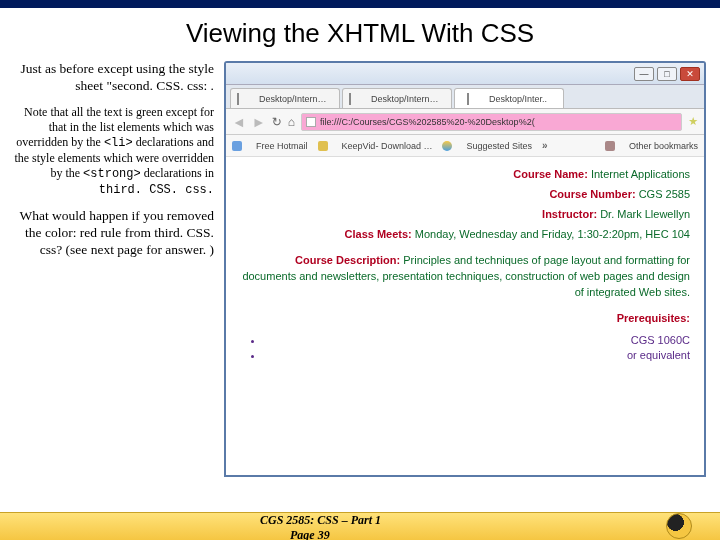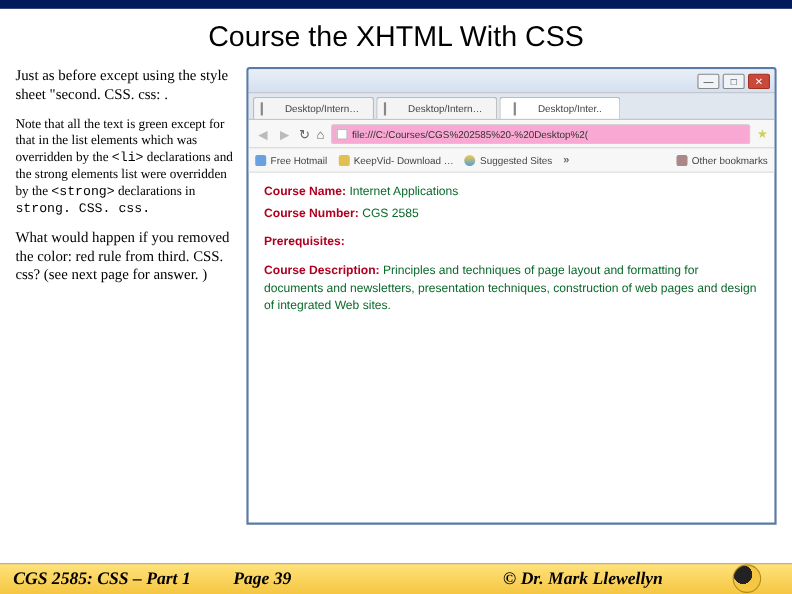--- a/index.html
+++ b/index.html
@@ -1,19 +1,19 @@
 <!DOCTYPE html>
 <html><head>
 <meta charset="utf-8">
 <style>
   * { box-sizing: border-box; margin: 0; padding: 0; }
   body { width: 720px; height: 540px; font-family: "Times New Roman", serif; background: #fff; position: relative; }
   .topbar { height: 8px; background: #001a5c; }
   .title { text-align: center; font-size: 26px; font-weight: normal; font-family: Arial, sans-serif; color: #000; margin: 10px 0 12px; }
-  .content { display: flex; padding: 0 14px; gap: 10px; }
+  .content { display: flex; padding: 0 14px; gap: 10px; text-align: right; }
   .left { width: 200px; font-size: 13.5px; line-height: 1.25; }
   .left p { margin-bottom: 10px; }
   .left .note { font-size: 12px; line-height: 1.25; }
   .mono { font-family: "Courier New", monospace; }
   .right { flex: 1; border: 2px solid #5a7aa8; border-radius: 3px 3px 0 0; background: #fff; font-family: Arial, sans-serif; font-size: 10px; position: relative; overflow: hidden; height: 416px; }
   .win-top { height: 22px; background: linear-gradient(#e9eff7,#d4e0ef); border-bottom: 1px solid #aab; display: flex; justify-content: flex-end; align-items: center; padding-right: 4px; gap: 3px; }
   .win-btn { width: 20px; height: 14px; border: 1px solid #888; background: #f0f3f8; border-radius: 2px; display: flex; align-items: center; justify-content: center; font-size: 9px; color: #333; }
   .win-btn.close { background: #c94a3b; color: #fff; border-color: #a03020; }
   .tabs { height: 24px; background: #e1e7ef; border-bottom: 1px solid #bbb; display: flex; align-items: flex-end; padding-left: 4px; gap: 2px; }
   .tab { height: 20px; background: #f4f4f4; border: 1px solid #bbb; border-bottom: none; border-radius: 3px 3px 0 0; padding: 2px 6px; display: flex; align-items: center; gap: 20px; font-size: 9px; color: #444; max-width: 110px; overflow: hidden; white-space: nowrap; }
@@ -21,50 +21,50 @@
   .tab .x { color: #888; font-size: 9px; margin-left: 2px; }
   .doc-icon { width: 10px; height: 12px; background: #fff; border: 1px solid #888; position: relative; }
   .addr { height: 26px; background: #f7f7f7; border-bottom: 1px solid #ccc; display: flex; align-items: center; padding: 0 6px; gap: 6px; }
   .nav-arrow { color: #bbb; font-size: 14px; }
   .reload { color: #666; font-size: 12px; }
   .house { color: #666; font-size: 12px; }
   .urlbox { flex: 1; height: 18px; border: 1px solid #ccc; border-radius: 2px; background: #f9a8d4; display: flex; align-items: center; padding: 0 4px; font-size: 9px; color: #333; gap: 4px; overflow: hidden; }
   .file-icon { width: 10px; height: 10px; background: #fff; border: 1px solid #aaa; }
   .star { color: #cfcf60; font-size: 11px; }
   .bm { height: 22px; background: #f7f7f7; border-bottom: 1px solid #ddd; display: flex; align-items: center; padding: 0 6px; gap: 10px; font-size: 9px; color: #444; }
-  .bm .item { display: flex; align-items: center; gap: 4px; }
+  .bm .item { display: flex; align-items: center; gap: 14px; }
   .bm .sep { flex: 1; }
   .bm .chev { color: #666; font-size: 10px; font-weight: bold; }
   .fav { width: 10px; height: 10px; background: #6aa0e0; border-radius: 2px; }
   .fav.y { background: #e0c050; }
   .fav.g { background: linear-gradient(#f7c948,#4b9fe0); border-radius: 50%; }
   .fav.f { width:10px; height:10px; background:#a88; border-radius:2px; }
   .page { padding: 10px 14px; font-size: 11px; color: #0a6a2a; line-height: 1.45; }
   .page .row { margin-bottom: 4px; }
   .page .lbl { color: #b00020; font-weight: bold; }
   .page ul { list-style: disc; padding-left: 24px; margin-top: 6px; }
   .page ul li { color: #5a2a88; }
   .page ul li::marker { color: #5a2a88; }
-  .footer { position: absolute; left: 0; bottom: 0; width: 100%; height: 28px; background: linear-gradient(#ffe27a,#f5c642); border-top: 1px solid #c9a227; display: flex; align-items: center; font-style: italic; font-size: 16px; font-family: "Times New Roman", serif; font-weight: bold; color: #000; padding: 0 12px; }
+  .footer { position: absolute; left: 0; bottom: 0; width: 100%; height: 28px; background: linear-gradient(#ffe27a,#f5c642); border-top: 1px solid #c9a227; display: flex; align-items: center; font-style: italic; font-size: 12px; font-family: "Times New Roman", serif; font-weight: bold; color: #000; padding: 0 12px; flex-direction: column; }
   .footer .c1 { width: 200px; }
   .footer .c2 { width: 140px; }
   .footer .c3 { flex: 1; text-align: center; }
   .logo { width: 26px; height: 26px; border-radius: 50%; background: radial-gradient(circle at 35% 35%, #222 0 38%, #f5c642 39% 100%); border: 1px solid #b08a1a; position: absolute; right: 28px; bottom: 1px; }
 </style>
 </head>
 <body>
 
 <div class="topbar"></div>
-<h1 class="title">Course the XHTML With CSS</h1>
+<h1 class="title">Viewing the XHTML With CSS</h1>
 
 <div class="content">
   <div class="left">
     <p>Just as before except using the style sheet "second. CSS. css: .</p>
     <p class="note">
-      <span>Note that all the text is green except for that in the list elements which was overridden by the </span><span class="mono">&lt;li&gt;</span><span> declarations and the strong elements list were overridden by the </span><span class="mono">&lt;strong&gt;</span><span>  declarations in </span><span class="mono">strong. CSS. css.</span>
+      <span>Note that all the text is green except for that in the list elements which was overridden by the </span><span class="mono">&lt;li&gt;</span><span> declarations and the style elements which were overridden by the </span><span class="mono">&lt;strong&gt;</span><span>  declarations in </span><span class="mono">third. CSS. css.</span>
     </p>
     <p>What would happen if you removed the color: red rule from third. CSS. css? (see next page for answer. )</p>
   </div>
 
   <div class="right">
     <div class="win-top">
       <div class="win-btn">—</div>
       <div class="win-btn">□</div>
       <div class="win-btn close">✕</div>
     </div>
@@ -112,22 +112,28 @@
       <span class="chev">»</span>
       <span class="sep"></span>
       <div class="item">
           <span class="fav f"></span>
           <span>Other bookmarks</span>
         </div>
     </div>
     <div class="page">
       <div class="row"><span class="lbl">Course Name:</span><span> Internet Applications</span></div>
       <div class="row"><span class="lbl">Course Number:</span><span> CGS 2585</span></div>
+      <div class="row"><span class="lbl">Instructor:</span><span> Dr. Mark Llewellyn</span></div>
+      <div class="row"><span class="lbl">Class Meets:</span><span> Monday, Wednesday and Friday, 1:30-2:20pm, HEC 104</span></div>
+      <div class="row" style="margin-top:10px"><span class="lbl">Course Description:</span><span> Principles and techniques of page layout and formatting for documents and newsletters, presentation techniques, construction of web pages and design of integrated Web sites.</span></div>
       <div class="row" style="margin-top:10px"><span class="lbl">Prerequisites:</span></div>
-      <div class="row" style="margin-top:10px"><span class="lbl">Course Description:</span><span> Principles and techniques of page layout and formatting for documents and newsletters, presentation techniques, construction of web pages and design of integrated Web sites.</span></div>
+      <ul>
+        <li>CGS 1060C</li>
+        <li>or equivalent</li>
+      </ul>
     </div>
   </div>
 </div>
 
 <div class="footer">
   <div class="c1">CGS 2585: CSS – Part 1</div>
   <div class="c2">Page 39</div>
   <div class="c3">© Dr. Mark Llewellyn</div>
   <div class="logo"></div>
 </div>

